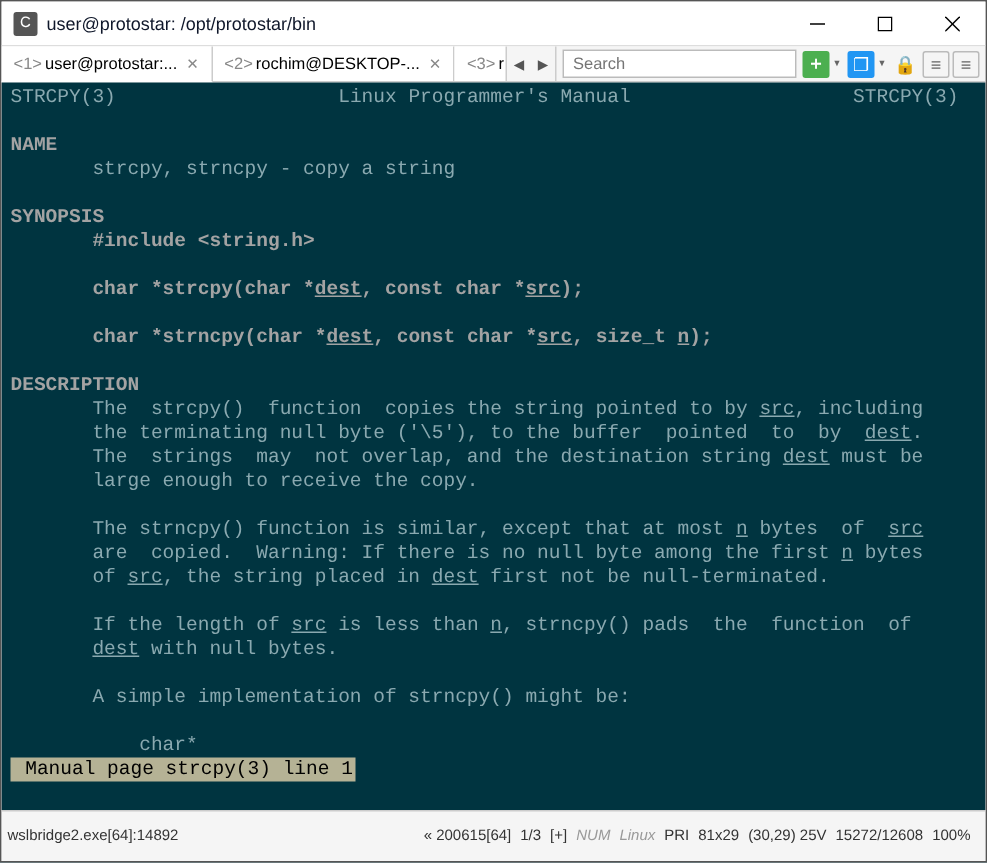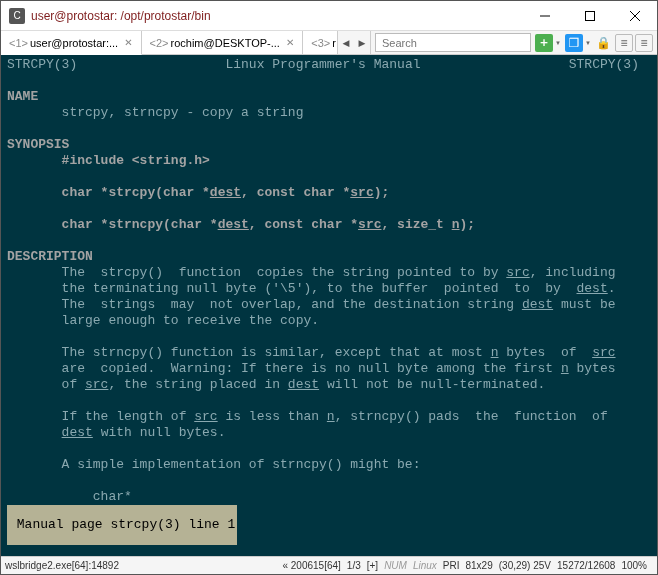--- a/index.html
+++ b/index.html
@@ -25,21 +25,21 @@
   width: 16px; height: 16px;
   background: #555;
   color: #fff;
   font-size: 10px;
   display: flex;
   align-items: center;
   justify-content: center;
   margin-right: 6px;
   border-radius: 2px;
 }
-.titlebar .title { flex: 1; font-size: 12px; color: #7f1d1d; }
+.titlebar .title { flex: 1; font-size: 12px; color: #0f172a; }
 .titlebar .win-btn {
   width: 45px; height: 30px;
   display: flex;
   align-items: center;
   justify-content: center;
   cursor: pointer;
 }
 .titlebar .win-btn svg { width: 10px; height: 10px; stroke: #000; stroke-width: 1; fill: none; }
 
 .toolbar {
@@ -93,25 +93,25 @@
   padding: 2px 6px;
   overflow: hidden;
   white-space: pre;
 }
 .terminal .bold { font-weight: bold; color: #a3a3a3; }
 .terminal .ul { text-decoration: underline; }
 .terminal .statusline {
   background: #b5b295;
   color: #000;
   display: inline-block;
-  padding: 12px 2px;
+  padding: 0 2px;
 }
 
 .bottombar {
-  height: 18px;
+  height: 34px;
   background: #f5f5f5;
   border-top: 1px solid #ccc;
   display: flex;
   align-items: center;
   font-size: 10px;
   color: #333;
   padding: 0 4px;
 }
 .bottombar .seg { margin-right: 6px; white-space: nowrap; }
 .bottombar .spacer { flex: 1; }
@@ -185,21 +185,21 @@
 <span class="bold">       char *strncpy(char *</span><span class="bold ul">dest</span><span class="bold">, const char *</span><span class="bold ul">src</span><span class="bold">, size_t </span><span class="bold ul">n</span><span class="bold">);</span>
 
 <span class="bold">DESCRIPTION</span>
 <span>       The  strcpy()  function  copies the string pointed to by </span><span class="ul">src</span><span>, including</span>
 <span>       the terminating null byte ('\5'), to the buffer  pointed  to  by  </span><span class="ul">dest</span><span>.</span>
 <span>       The  strings  may  not overlap, and the destination string </span><span class="ul">dest</span><span> must be</span>
 <span>       large enough to receive the copy.</span>
 
 <span>       The strncpy() function is similar, except that at most </span><span class="ul">n</span><span> bytes  of  </span><span class="ul">src</span>
 <span>       are  copied.  Warning: If there is no null byte among the first </span><span class="ul">n</span><span> bytes</span>
-<span>       of </span><span class="ul">src</span><span>, the string placed in </span><span class="ul">dest</span><span> will not be null-terminated.</span>
+<span>       of </span><span class="ul">src</span><span>, the string placed in </span><span class="ul">dest</span><span> first not be null-terminated.</span>
 
 <span>       If the length of </span><span class="ul">src</span><span> is less than </span><span class="ul">n</span><span>, strncpy() pads  the  function  of</span>
 <span>       </span><span class="ul">dest</span><span> with null bytes.</span>
 
 <span>       A simple implementation of strncpy() might be:</span>
 
 <span>           char*</span>
 <span class="statusline"> Manual page strcpy(3) line 1</span></div>
 
 <div class="bottombar">

